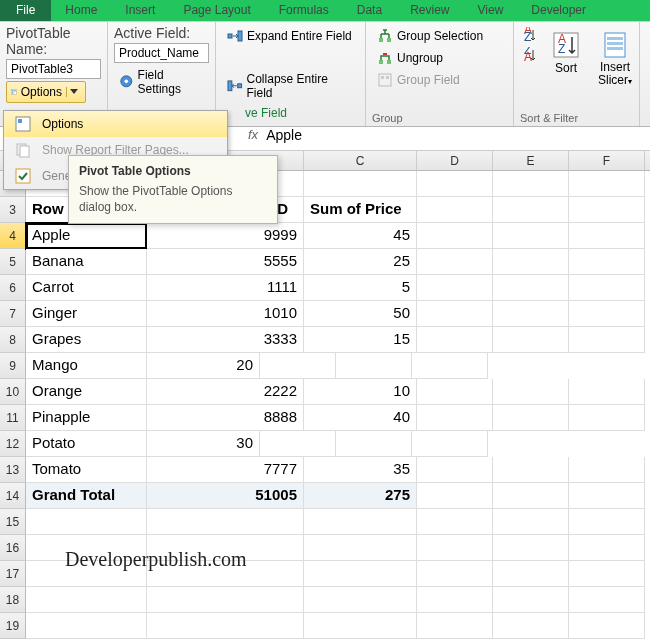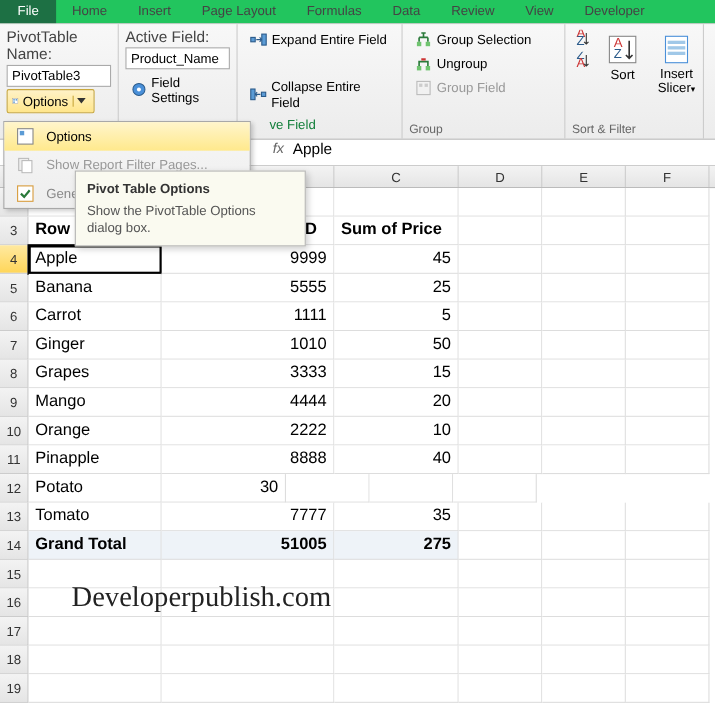--- a/index.html
+++ b/index.html
@@ -60,21 +60,21 @@
 .row-h.sel { background: linear-gradient(#ffe9a0, #ffd659); }
 .cells { position: relative; }
 .row { display: flex; height: 26px; }
 .cell { border-right: 1px solid #ddd; border-bottom: 1px solid #ddd; padding: 3px 6px; font-size: 15px; color: #000; background: #fff; overflow: hidden; white-space: nowrap; }
 .cell.header { font-weight: bold; }
 .cell.total { font-weight: bold; background: #eef3f8; }
 .cell.num { text-align: right; }
 .cell.selected { outline: 3px solid #000; outline-offset: -2px; }
 .dropdown-cell-btn { display: inline-block; width: 16px; height: 16px; border: 1px solid #888; background: linear-gradient(#fff,#ddd); margin-left: 4px; vertical-align: middle; text-align: center; line-height: 12px; font-size: 9px; }
 
-.watermark { position: absolute; top: 528px; left: 65px; font-size: 26px; font-family: Georgia, serif; color: #222; }
+.watermark { position: absolute; top: 548px; left: 65px; font-size: 20px; font-family: Georgia, serif; color: #222; }
 
 .col-A { width: 121px; }
 .col-B { width: 157px; }
 .col-C { width: 113px; }
 .col-narrow { width: 76px; }
 </style>
 </head>
 <body>
 
 <div class="tabs">
@@ -349,21 +349,20 @@
       <div class="row">
         <div class="cell col-A">Grapes</div>
         <div class="cell col-B num">3333</div>
         <div class="cell col-C num">15</div>
         <div class="cell col-narrow"></div>
         <div class="cell col-narrow"></div>
         <div class="cell col-narrow"></div>
       </div>
       <div class="row">
         <div class="cell col-A">Mango</div>
-        <div class="cell col-B num">4444</div>
         <div class="cell col-C num">20</div>
         <div class="cell col-narrow"></div>
         <div class="cell col-narrow"></div>
         <div class="cell col-narrow"></div>
       </div>
       <div class="row">
         <div class="cell col-A">Orange</div>
         <div class="cell col-B num">2222</div>
         <div class="cell col-C num">10</div>
         <div class="cell col-narrow"></div>

